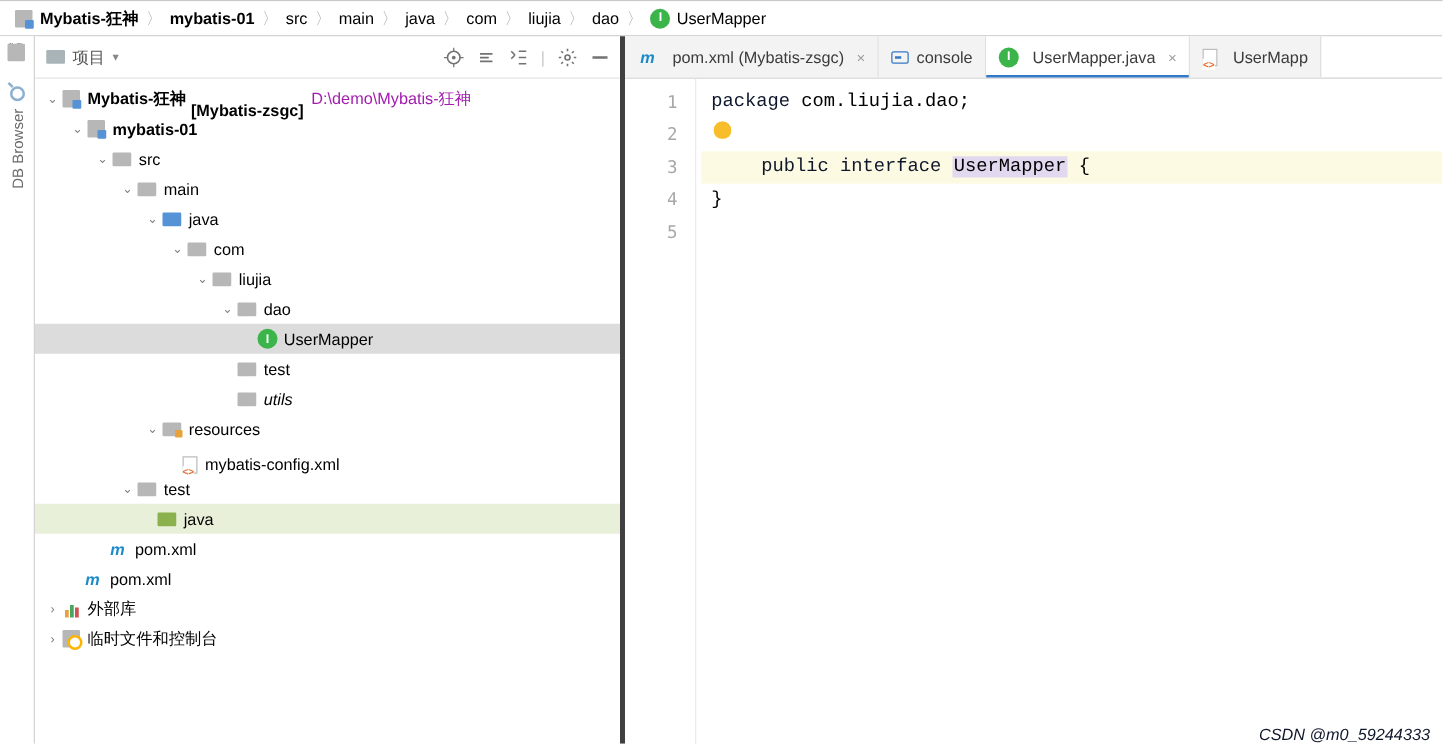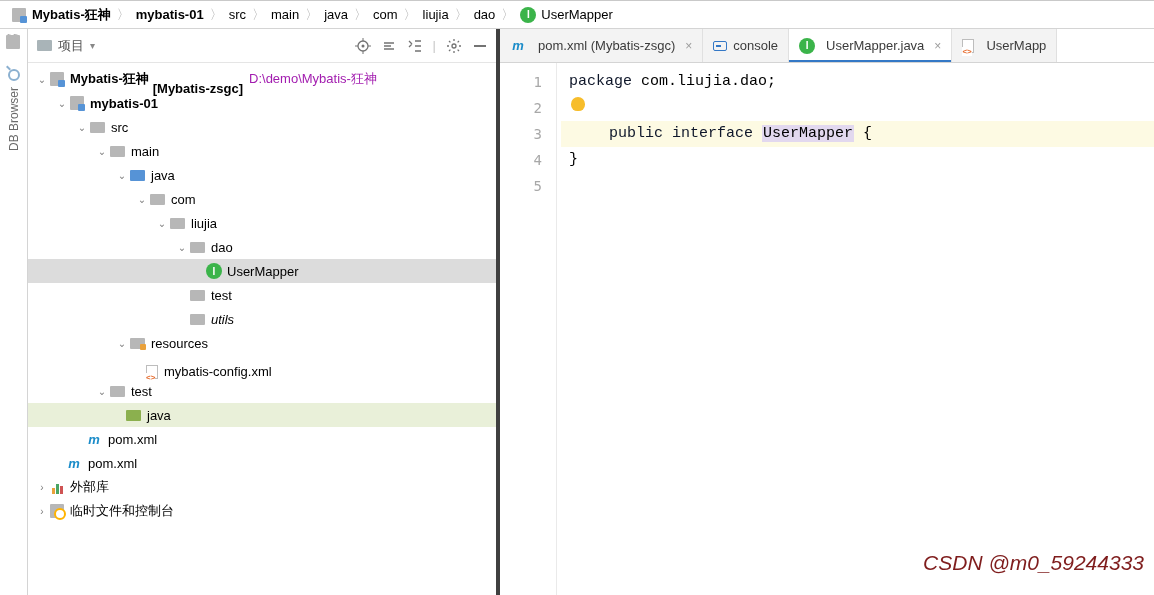--- a/index.html
+++ b/index.html
@@ -104,21 +104,21 @@
     .code .ln{ height:26px; line-height:26px; padding-left:8px;}
     .code .ln.hl{ background:#fdfae3;padding-left:48px;}
     .kw{ color:#0f172a; font-weight:400;}
     .pkg-name{ color:#000;}
     .cls{ background:#e2d8ef; padding:0 1px;}
     .bulb{
       display:inline-block;width:14px;height:14px;background:#f7bd2b;border-radius:50% 50% 45% 45%;
       position:relative; margin-left:2px;
     }
     .watermark{
-      position:absolute; right:10px; bottom:20px; color:#7f1d1d; font-size:21px; font-style:italic;
+      position:absolute; right:10px; bottom:0; color:#0f172a; font-size:13px; font-style:italic;
     }
     .tool-ic{ width:16px;height:16px; display:inline-flex;align-items:center;justify-content:center;}
     .tool-ic svg{width:16px;height:16px;}
   </style>
 </head>
 <body>
 
 <div class="navbar">
   <span class="crumb bold">
     <span class="ic module"></span>

